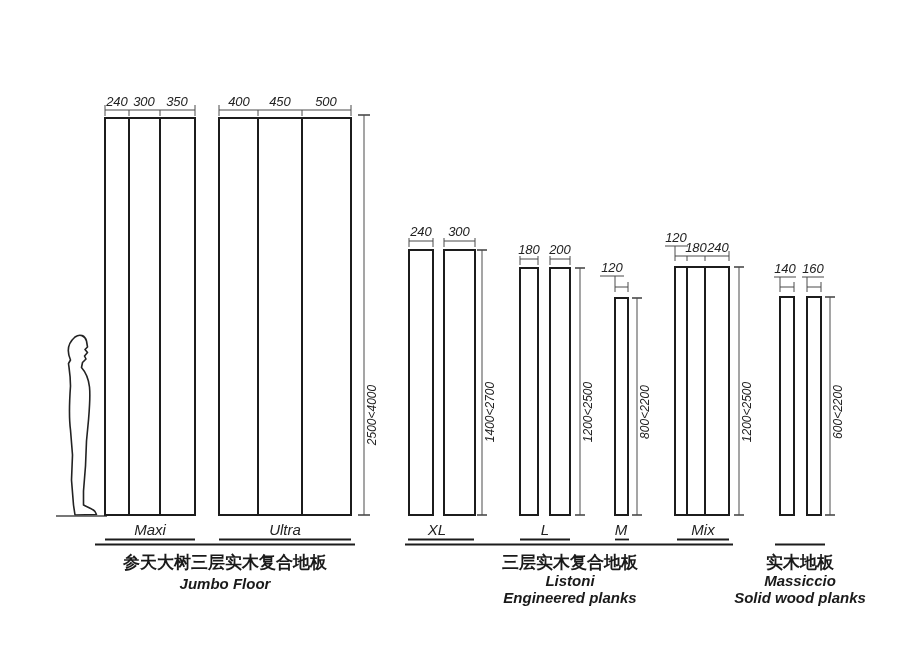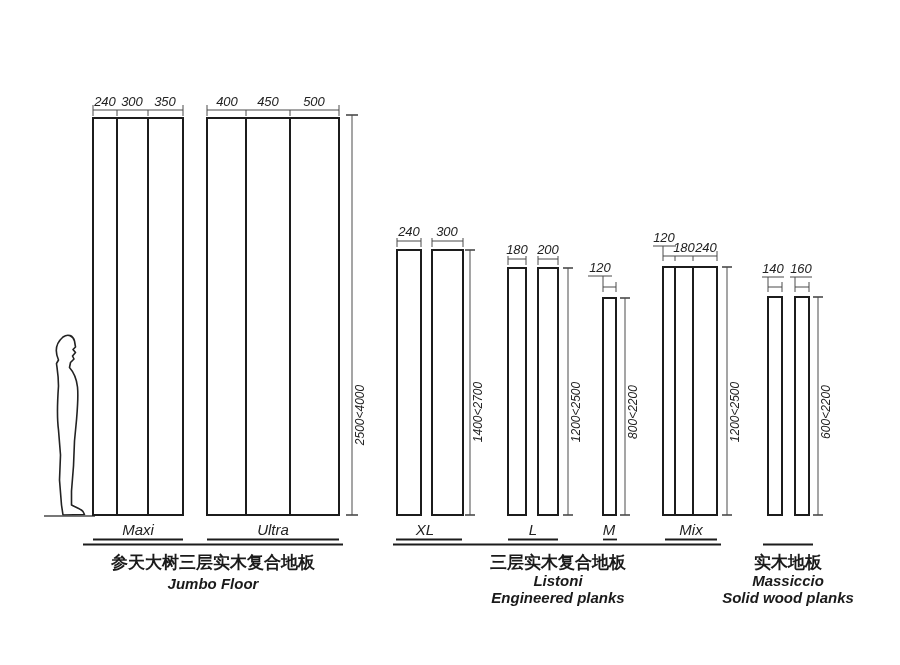--- a/index.html
+++ b/index.html
@@ -1,17 +1,17 @@
 <!DOCTYPE html>
 <html><head>
 <meta charset="utf-8">
 <style>
   html,body{margin:0;padding:0;background:#ffffff;}
   .stage{position:relative;width:888px;height:665px;background:#ffffff;overflow:hidden;
-         font-family:"Liberation Sans","DejaVu Sans",sans-serif;}
+         font-family:"Liberation Sans","DejaVu Sans",sans-serif;padding-left:12px;}
   svg{display:block;}
   text{fill:#1c1c1c;}
   .dnum{font-size:13px;font-style:italic;text-anchor:middle;fill:#222;}
   .vnum{font-size:12px;font-style:italic;text-anchor:middle;fill:#222;}
   .gname{font-size:15px;font-style:italic;text-anchor:middle;fill:#222;}
   .zh{font-size:17px;font-weight:bold;text-anchor:middle;fill:#1a1a1a;}
   .en{font-size:15px;font-weight:bold;font-style:italic;text-anchor:middle;fill:#1a1a1a;}
   .plank{fill:#ffffff;stroke:#1c1c1c;stroke-width:2;}
   .divider{stroke:#1c1c1c;stroke-width:2;}
   .dim{stroke:#4a4a4a;stroke-width:1;}

